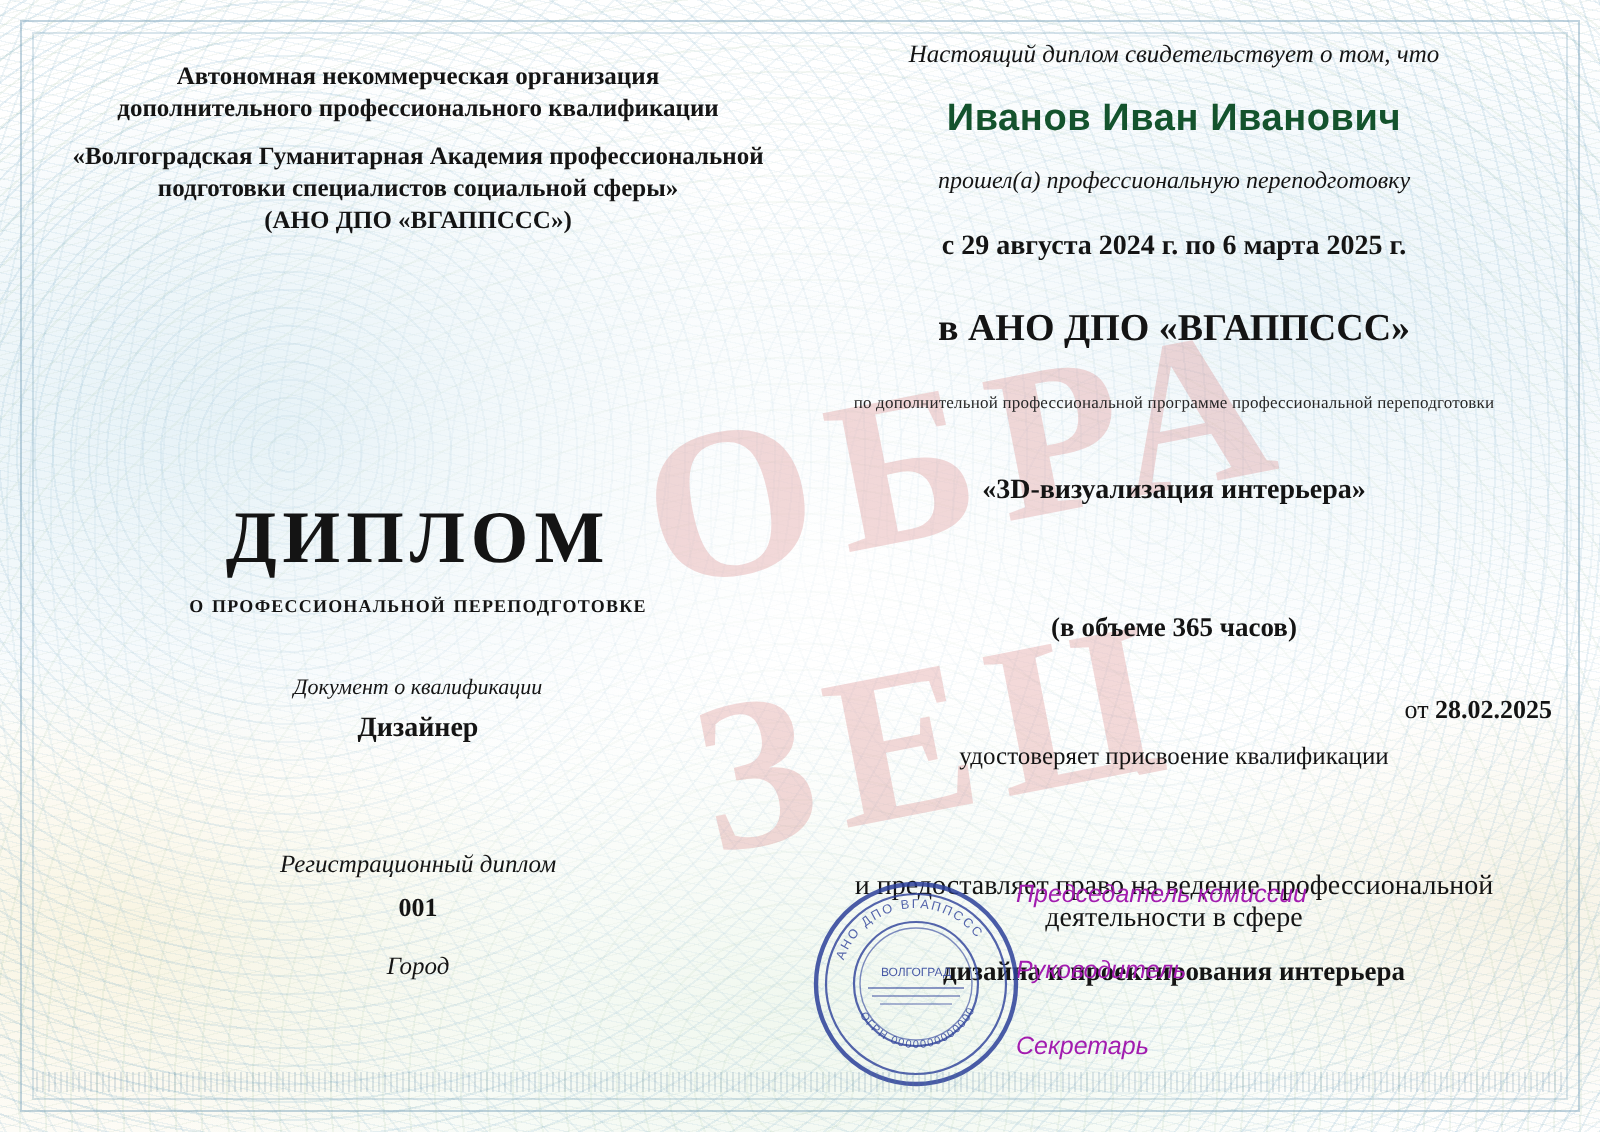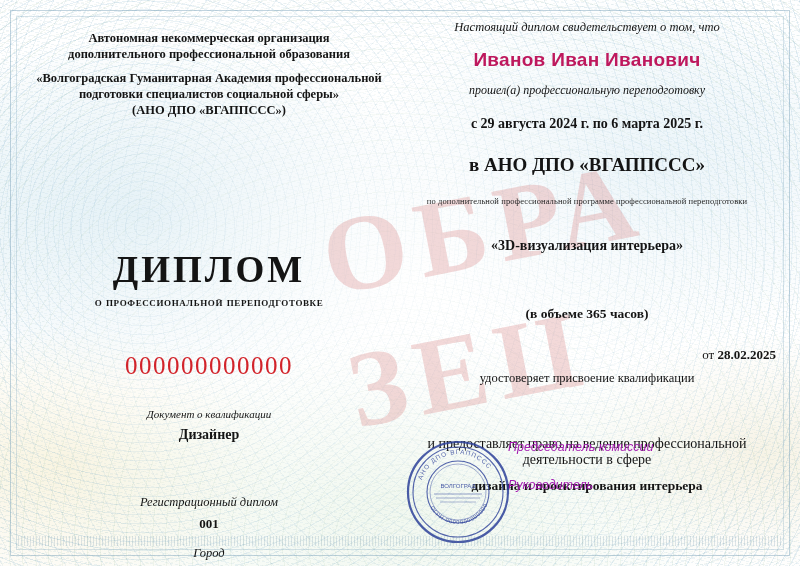--- a/index.html
+++ b/index.html
@@ -163,21 +163,21 @@
   
   .r-intro {
     font-size: 12.5px;
     font-style: italic;
   }
   .r-name {
     margin-top: 14px;
     font-family: "Liberation Sans", sans-serif;
     font-size: 19px;
     font-weight: bold;
-    color: #be185d;
+    color: #14532d;
     letter-spacing: 0.3px;
   }
   .r-passed {
     margin-top: 12px;
     font-size: 12px;
     font-style: italic;
   }
   .r-period {
     margin-top: 18px;
     font-size: 14px;
@@ -279,29 +279,28 @@
 
   <div class="watermark">
     <span>ОБРА</span>
     <span>ЗЕЦ</span>
   </div>
 
   <div class="content">
 
     <div class="col-left">
       <div class="org-line">Автономная некоммерческая организация</div>
-      <div class="org-line">дополнительного профессиональной образования</div>
+      <div class="org-line">дополнительного профессионального квалификации</div>
       <div class="org-line" style="margin-top:8px;">«Волгоградская Гуманитарная Академия профессиональной</div>
       <div class="org-line">подготовки специалистов социальной сферы»</div>
       <div class="org-line">(АНО ДПО «ВГАППССС»)</div>
 
       <div class="diploma-title">ДИПЛОМ</div>
       <div class="diploma-sub">о профессиональной переподготовке</div>
 
-      <div class="doc-number">000000000000</div>
 
       <div class="qual-label">Документ о квалификации</div>
       <div class="qual-value">Дизайнер</div>
 
       <div class="reg-label">Регистрационный диплом</div>
       <div class="reg-value">001</div>
 
       <div class="city-label">Город</div>
 
     </div>
@@ -320,20 +319,21 @@
         <b>28.02.2025</b>
       </div>
       <div class="r-certifies">удостоверяет присвоение квалификации</div>
       <div class="r-grants">и предоставляет право на ведение профессиональной деятельности в сфере</div>
       <div class="r-sphere">дизайна и проектирования интерьера</div>
     </div>
 
     <div class="signatures">
       <div class="sig-line">Председатель комиссии</div>
       <div class="sig-line">Руководитель</div>
+      <div class="sig-line">Секретарь</div>
     </div>
 
     <div class="stamp">
       <svg width="108" height="108" viewBox="0 0 108 108" aria-hidden="true">
         <defs>
           <path id="arcTop" d="M 16,54 A 38,38 0 0 1 92,54"></path>
           <path id="arcBottom" d="M 22,54 A 32,32 0 0 0 86,54"></path>
         </defs>
         <circle cx="54" cy="54" r="50" fill="none" stroke="#2b3f99" stroke-width="2.2" opacity="0.85"></circle>
         <circle cx="54" cy="54" r="45" fill="none" stroke="#2b3f99" stroke-width="1.1" opacity="0.8"></circle>

